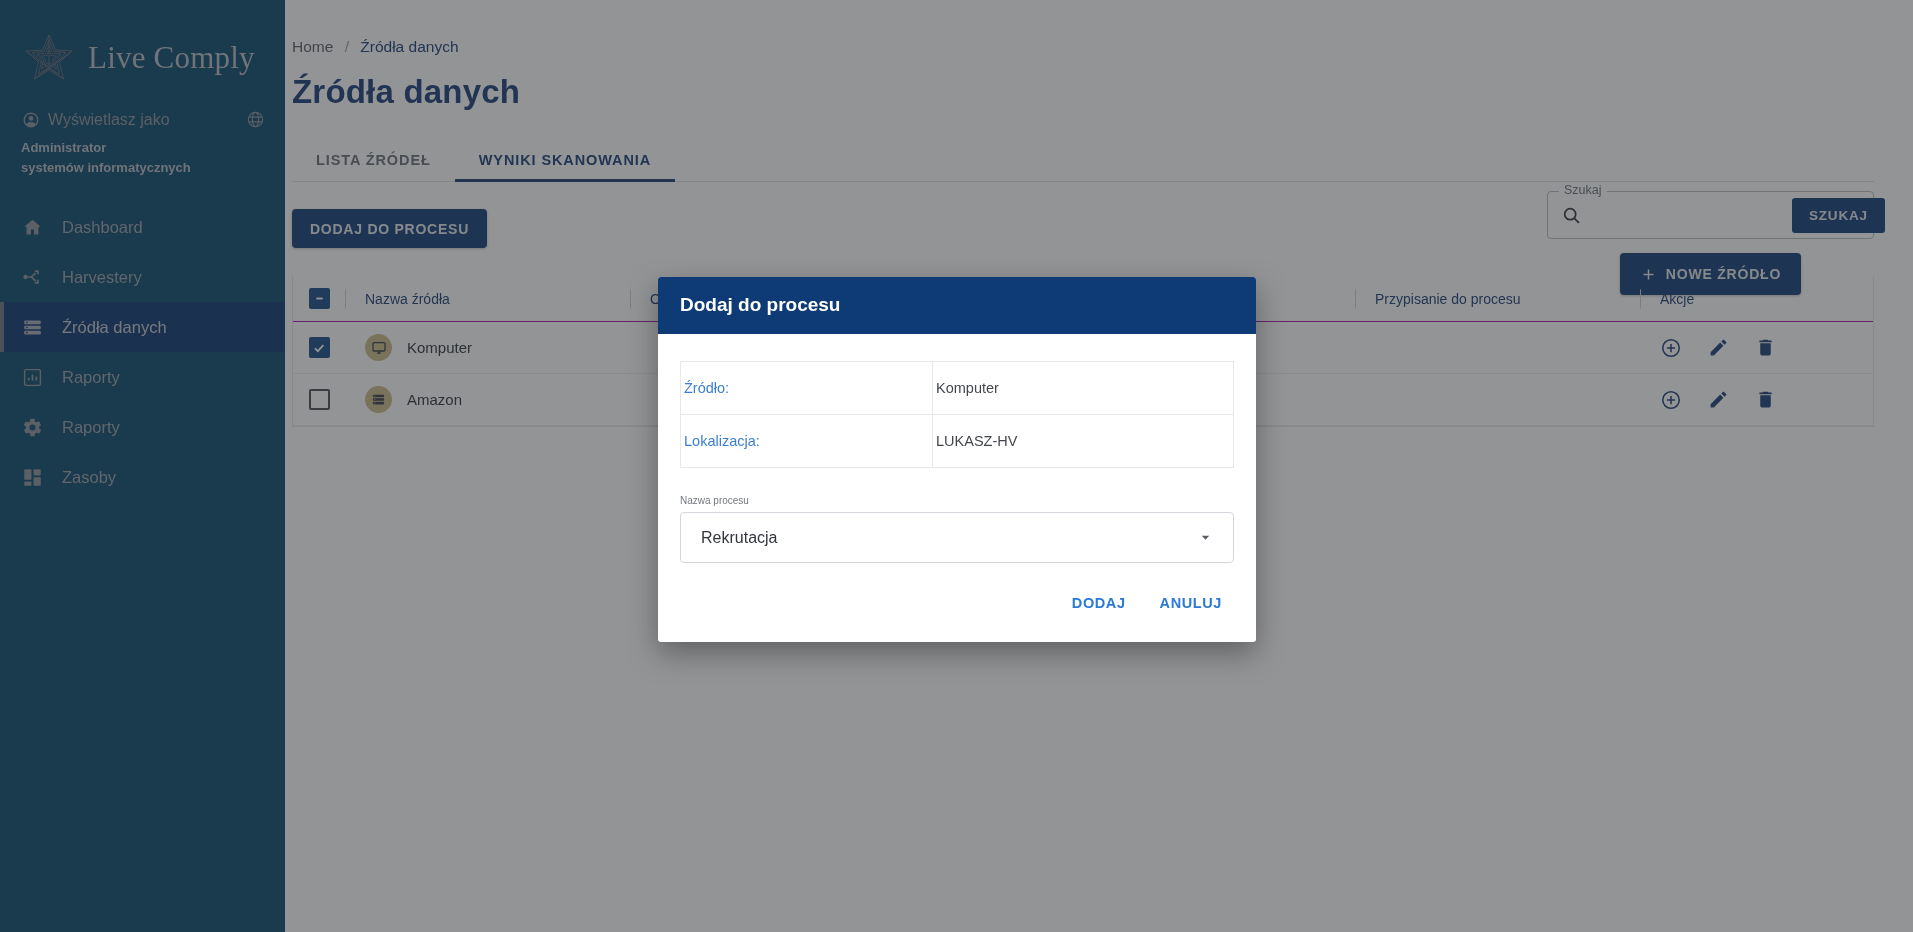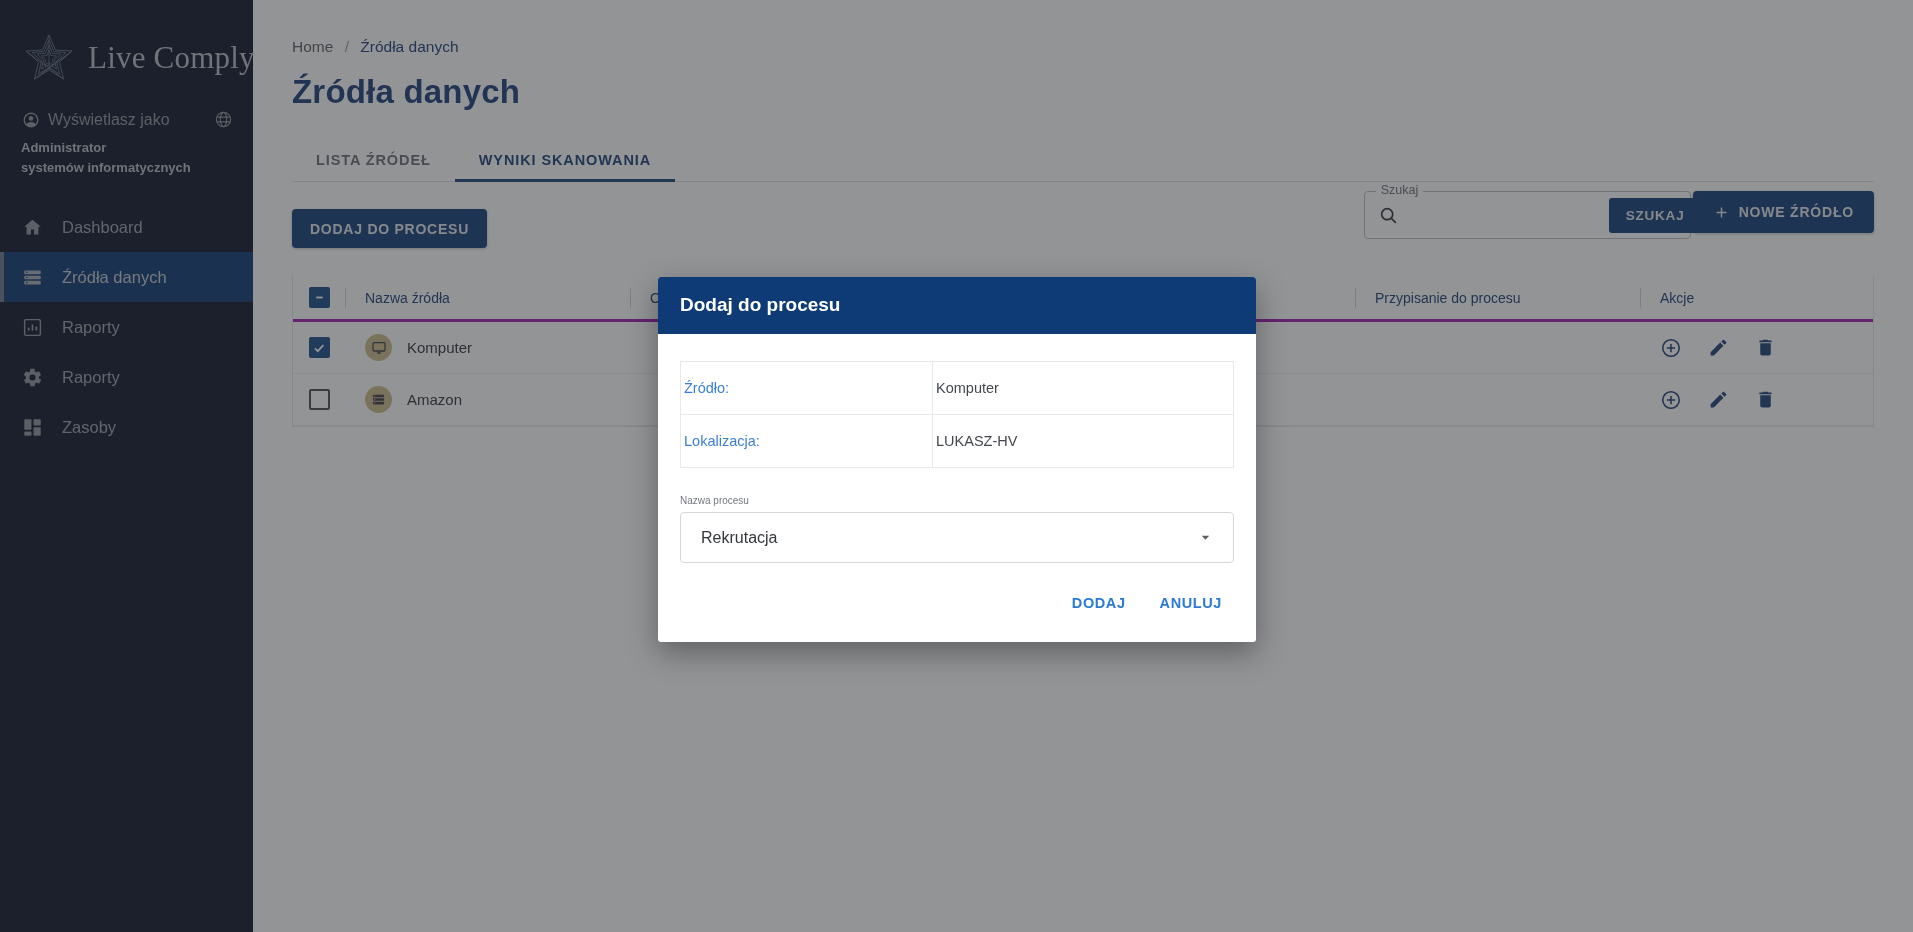--- a/index.html
+++ b/index.html
@@ -7,22 +7,22 @@
     width: 1913px; height: 932px;
     font-family: "Liberation Sans", sans-serif;
     overflow: hidden;
     background: #ffffff;
   }
   #root { position: relative; width: 1913px; height: 932px; }
 
   
   .sidebar {
     position: absolute; left: 0; top: 0;
-    width: 253px; height: 932px;
-    background: #0f172a;
+    width: 285px; height: 932px;
+    background: #0c4a6e;
     z-index: 5;
   }
   .logo-wrap {
     display: flex; align-items: center; gap: 11px;
     padding: 30px 0 0 21px;
   }
   .logo-mark { width: 56px; height: 56px; flex: 0 0 56px; }
   .logo-text {
     font-family: "Liberation Serif", serif;
     font-size: 31px; color: #b9bcc4; letter-spacing: .2px;
@@ -101,21 +101,21 @@
     background: #134078; color: #e3e6ea;
     border: none; border-radius: 4px;
     font-size: 14px; font-weight: bold; letter-spacing: .75px;
     padding: 0 18px; height: 39px; cursor: pointer;
     font-family: "Liberation Sans", sans-serif;
     box-shadow: 0 1px 3px rgba(0,0,0,.25);
   }
   .toolbar-left { position: absolute; left: 0; top: 0; }
   .toolbar-right {
     position: absolute; right: 0; top: -18px;
-    display: flex; gap: 2px;
+    display: flex; align-items: center; gap: 14px; flex-direction: column;
   }
   .search-wrap {
     position: relative;
     width: 327px; height: 48px;
     border: 1px solid #b9bec4; border-radius: 4px;
     display: flex; align-items: center; padding: 0 6px 0 13px;
     background: transparent;
   }
   .search-legend {
     position: absolute; top: -9px; left: 11px;
@@ -143,21 +143,21 @@
     box-shadow: 0 1px 3px rgba(0,0,0,.25);
   }
 
   
   .table-wrap {
     margin: 19px 0 0 39px; width: 1582px;
     border: 1px solid #e4e6e9; border-top: none;
     background: #fff;
   }
   .t-row { display: flex; align-items: center; height: 52px; }
-  .t-head { height: 46px; border-bottom: 3px solid #a21caf; }
+  .t-head { height: 46px; border-bottom: 1px solid #a21caf; }
   .t-head .t-cell {
     font-size: 14px; color: #1d4077; position: relative;
   }
   .t-row.body-row { border-bottom: 1px solid #eceef0; }
   .t-cell {
     display: flex; align-items: center; height: 100%;
     font-size: 15px; color: #30343a; position: relative;
   }
   .t-cell.with-div::before {
     content: ""; position: absolute; left: 0; top: 50%;
@@ -287,20 +287,30 @@
 
       <div class="nav-item">
         <span class="nav-ico">
           <svg class="icon-svg" width="21" height="21" viewBox="0 0 24 24" fill="#8e949e">
             <path d="M12 3 2.5 11h2.7v9h5.1v-5.6h3.4V20h5.1v-9h2.7z"></path>
           </svg>
         </span>
         <span>Dashboard</span>
       </div>
 
+      <div class="nav-item">
+        <span class="nav-ico">
+          <svg class="icon-svg" width="22" height="22" viewBox="0 0 24 24" fill="none" stroke="#8e949e" stroke-width="1.9">
+            <circle cx="5" cy="12" r="2.4" fill="#8e949e" stroke="none"></circle>
+            <path d="M7.4 12h4M11.4 12 16 7.4M11.4 12 16 16.6"></path>
+            <path d="M15 5.6h3.4V9M15 18.4h3.4V15"></path>
+          </svg>
+        </span>
+        <span>Harvestery</span>
+      </div>
 
       <div class="nav-item active">
         <span class="nav-ico">
           <svg class="icon-svg" width="21" height="21" viewBox="0 0 24 24" fill="#a9b0ba">
             <rect x="2.5" y="4" width="19" height="4.2" rx="1.4"></rect>
             <rect x="2.5" y="9.9" width="19" height="4.2" rx="1.4"></rect>
             <rect x="2.5" y="15.8" width="19" height="4.2" rx="1.4"></rect>
             <circle cx="5.6" cy="6.1" r=".95" fill="#0d3a70"></circle>
             <circle cx="5.6" cy="12" r=".95" fill="#0d3a70"></circle>
             <circle cx="5.6" cy="17.9" r=".95" fill="#0d3a70"></circle>

